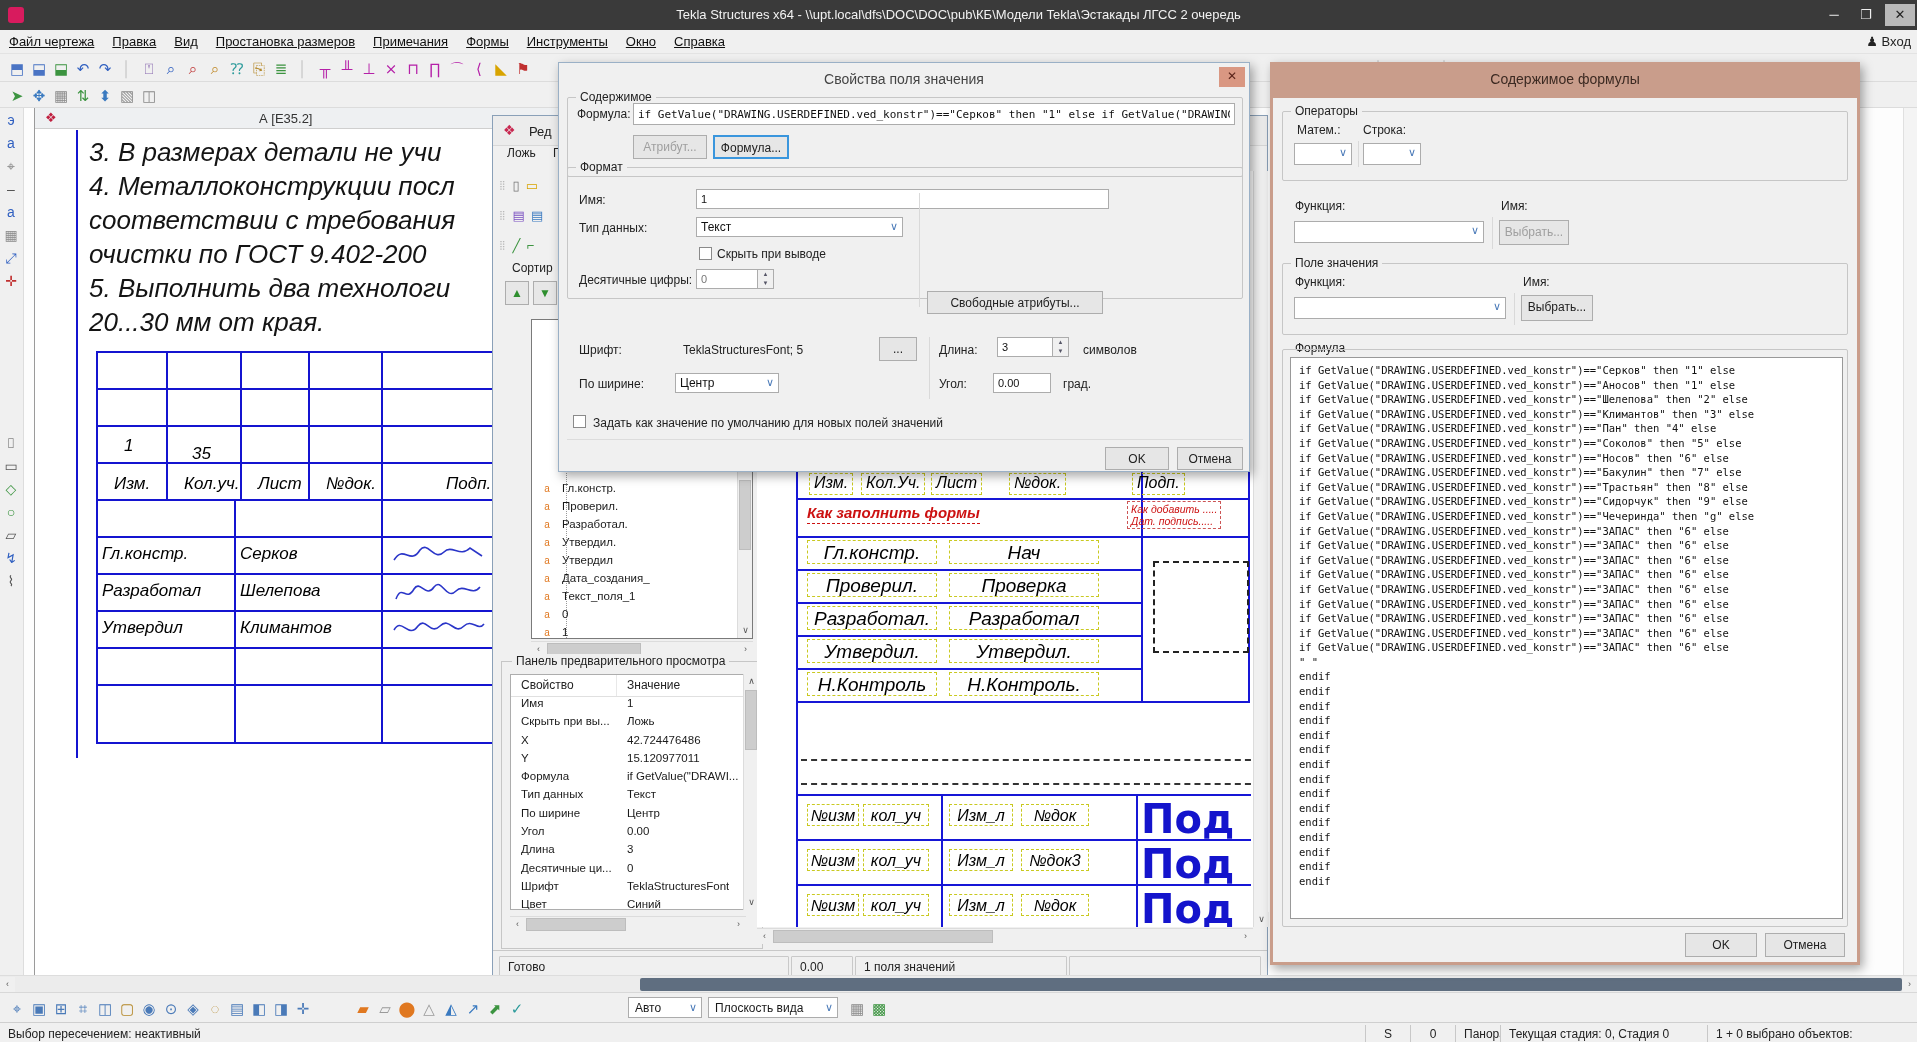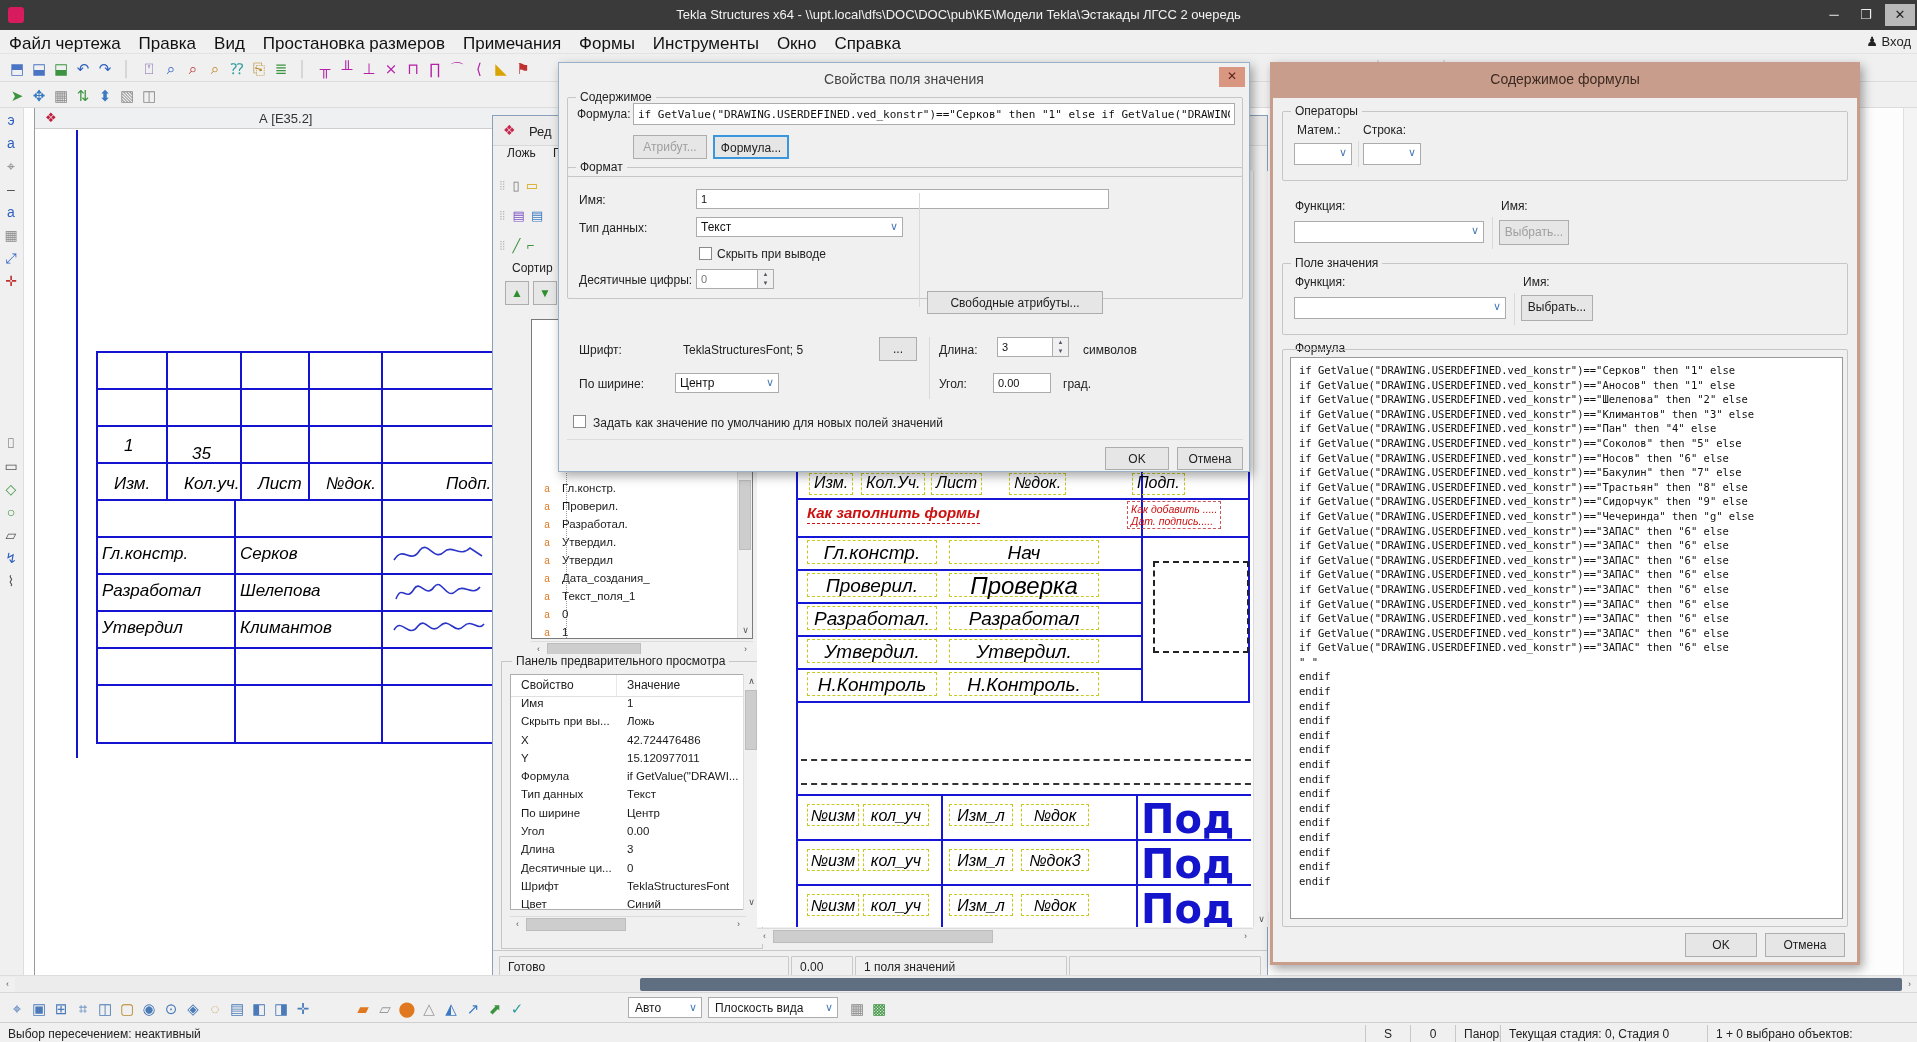--- a/index.html
+++ b/index.html
@@ -7,21 +7,21 @@
     font-family:"Liberation Sans", sans-serif; font-size:12px; color:#1a1a1a; }
   .abs { position:absolute; }
 
   
   #titlebar { left:0; top:0; width:1917px; height:30px; background:#3a3a3a; z-index:30; }
   #titlebar .ttext { position:absolute; left:0; right:0; top:7px; text-align:center; color:#f2f2f2; font-size:13px; }
   #app-icon { position:absolute; left:8px; top:7px; width:16px; height:16px; background:#d81b5e; border-radius:3px; }
   .winbtn { position:absolute; top:4px; width:30px; height:22px; color:#eee; text-align:center; line-height:22px; font-size:13px; }
   #btn-close { background:#b9b9b9; color:#222; }
   #menubar { left:0; top:30px; width:1917px; height:24px; background:#f0f0f0; z-index:30; border-bottom:1px solid #e3e3e3; }
-  #menubar .mitem { display:inline-block; padding:4px 9px; font-size:17px; color:#111; }
+  #menubar .mitem { display:inline-block; padding:4px 9px; font-size:13px; color:#111;text-decoration:underline; }
   #login { position:absolute; right:6px; top:4px; font-size:13px; color:#222; }
   #toolbar1 { left:0; top:54px; width:1917px; height:28px; background:#f0f0f0; z-index:3; border-bottom:1px solid #dcdcdc; }
   .iconrow { display:flex; align-items:center; height:28px; }
   .tbi { width:22px; height:22px; text-align:center; line-height:22px; font-size:15px; border:1px solid transparent; }
   #toolbar2 { left:0; top:82px; width:1917px; height:26px; background:#f0f0f0; z-index:3; border-bottom:1px solid #dcdcdc; }
   #tb1-right { position:absolute; left:1280px; top:0; }
 
   
   #left-rail { left:0; top:108px; width:24px; height:867px; background:#f0f0f0; z-index:3; border-right:1px solid #ddd; }
   .vicon { width:22px; height:22px; text-align:center; line-height:22px; font-size:14px; margin:1px 0; }
@@ -126,20 +126,29 @@
 <body>
 
 <div class="abs" id="mdi"></div>
 <div class="abs" id="vscroll-right"></div>
 
 <div class="abs" id="dwin">
   <div id="dwin-header">
     <span class="dicon">❖</span>
     <span class="dtitle">А   [E35.2]</span>
   </div>
+  <div id="cad-notes">
+
+  <div>3. В размерах детали не учи</div>
+      <div>4. Металлоконструкции посл</div>
+      <div>соответствии с требования</div>
+      <div>очистки по ГОСТ 9.402-200</div>
+      <div>5. Выполнить два технологи</div>
+      <div>20...30 мм от края.</div>
+    </div>
 </div>
 
 <div class="abs bluev" style="left:76px;top:130px;height:628px;z-index:2"></div>
 <div class="abs" style="z-index:2">
 
   <div class="abs blueh" style="left:96px;top:351px;width:451px"></div>
   <div class="abs blueh" style="left:96px;top:388px;width:451px"></div>
   <div class="abs blueh" style="left:96px;top:425px;width:451px"></div>
   <div class="abs blueh" style="left:96px;top:462px;width:451px"></div>
   <div class="abs blueh" style="left:96px;top:499px;width:451px"></div>
@@ -385,21 +394,21 @@
 
     <div style="position:absolute;left:39px;top:365px;width:347px">
 
         <div style="position:relative;height:33px">
           <span class="cv-cell ybox" style="left:11px;top:4px;width:130px;height:24px;font-size:19px;line-height:23px">Гл.констр.</span>
           <span class="cv-cell ybox" style="left:153px;top:4px;width:150px;height:24px;font-size:19px;line-height:23px">Нач</span>
         </div>
 
         <div style="position:relative;height:33px">
           <span class="cv-cell ybox" style="left:11px;top:4px;width:130px;height:24px;font-size:19px;line-height:23px">Проверил.</span>
-          <span class="cv-cell ybox" style="left:153px;top:4px;width:150px;height:24px;font-size:24px;line-height:23px">Проверка</span>
+          <span class="cv-cell ybox" style="left:153px;top:4px;width:150px;height:24px;font-size:19px;line-height:23px">Проверка</span>
         </div>
 
         <div style="position:relative;height:33px">
           <span class="cv-cell ybox" style="left:11px;top:4px;width:130px;height:24px;font-size:19px;line-height:23px">Разработал.</span>
           <span class="cv-cell ybox" style="left:153px;top:4px;width:150px;height:24px;font-size:19px;line-height:23px">Разработал</span>
         </div>
 
         <div style="position:relative;height:33px">
           <span class="cv-cell ybox" style="left:11px;top:4px;width:130px;height:24px;font-size:19px;line-height:23px">Утвердил.</span>
           <span class="cv-cell ybox" style="left:153px;top:4px;width:150px;height:24px;font-size:19px;line-height:23px">Утвердил.</span>

